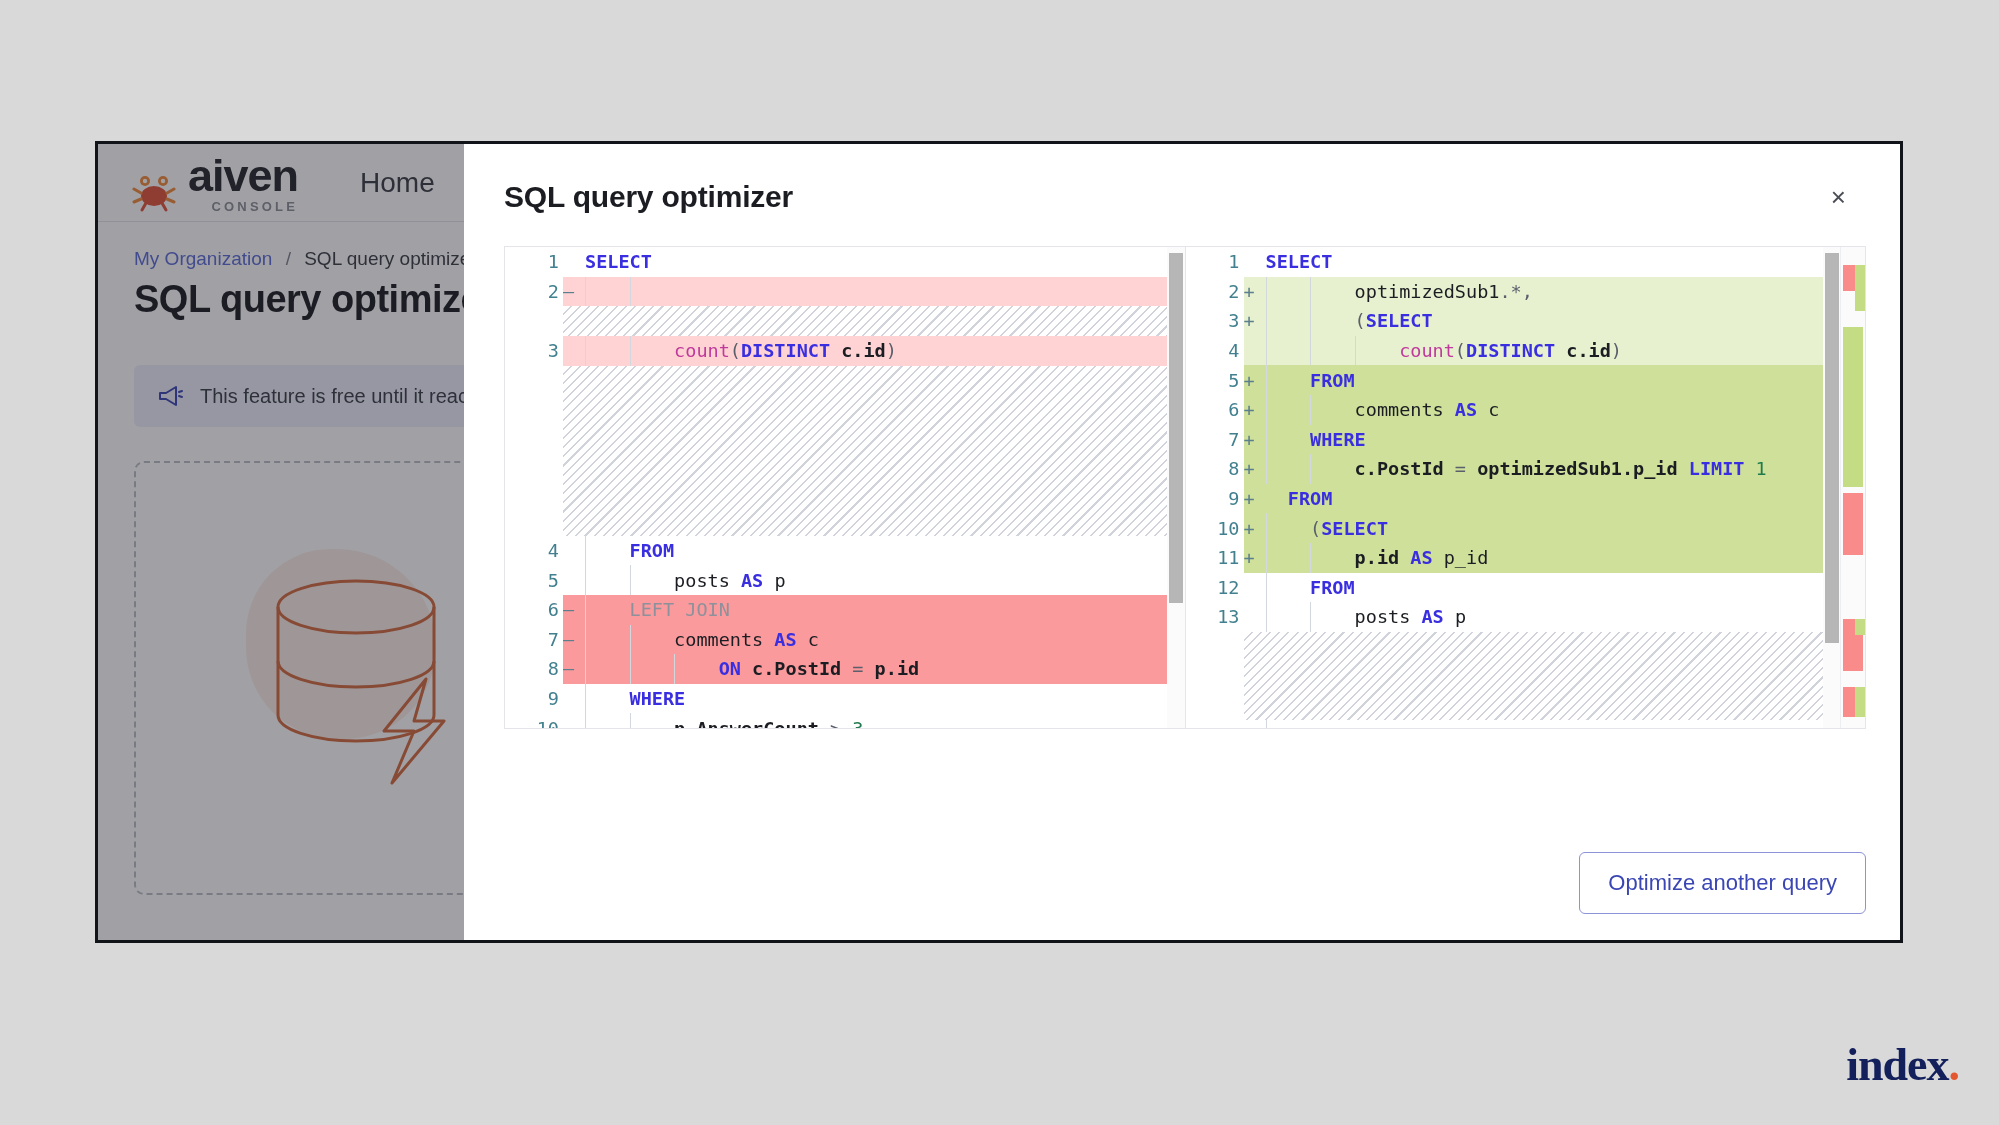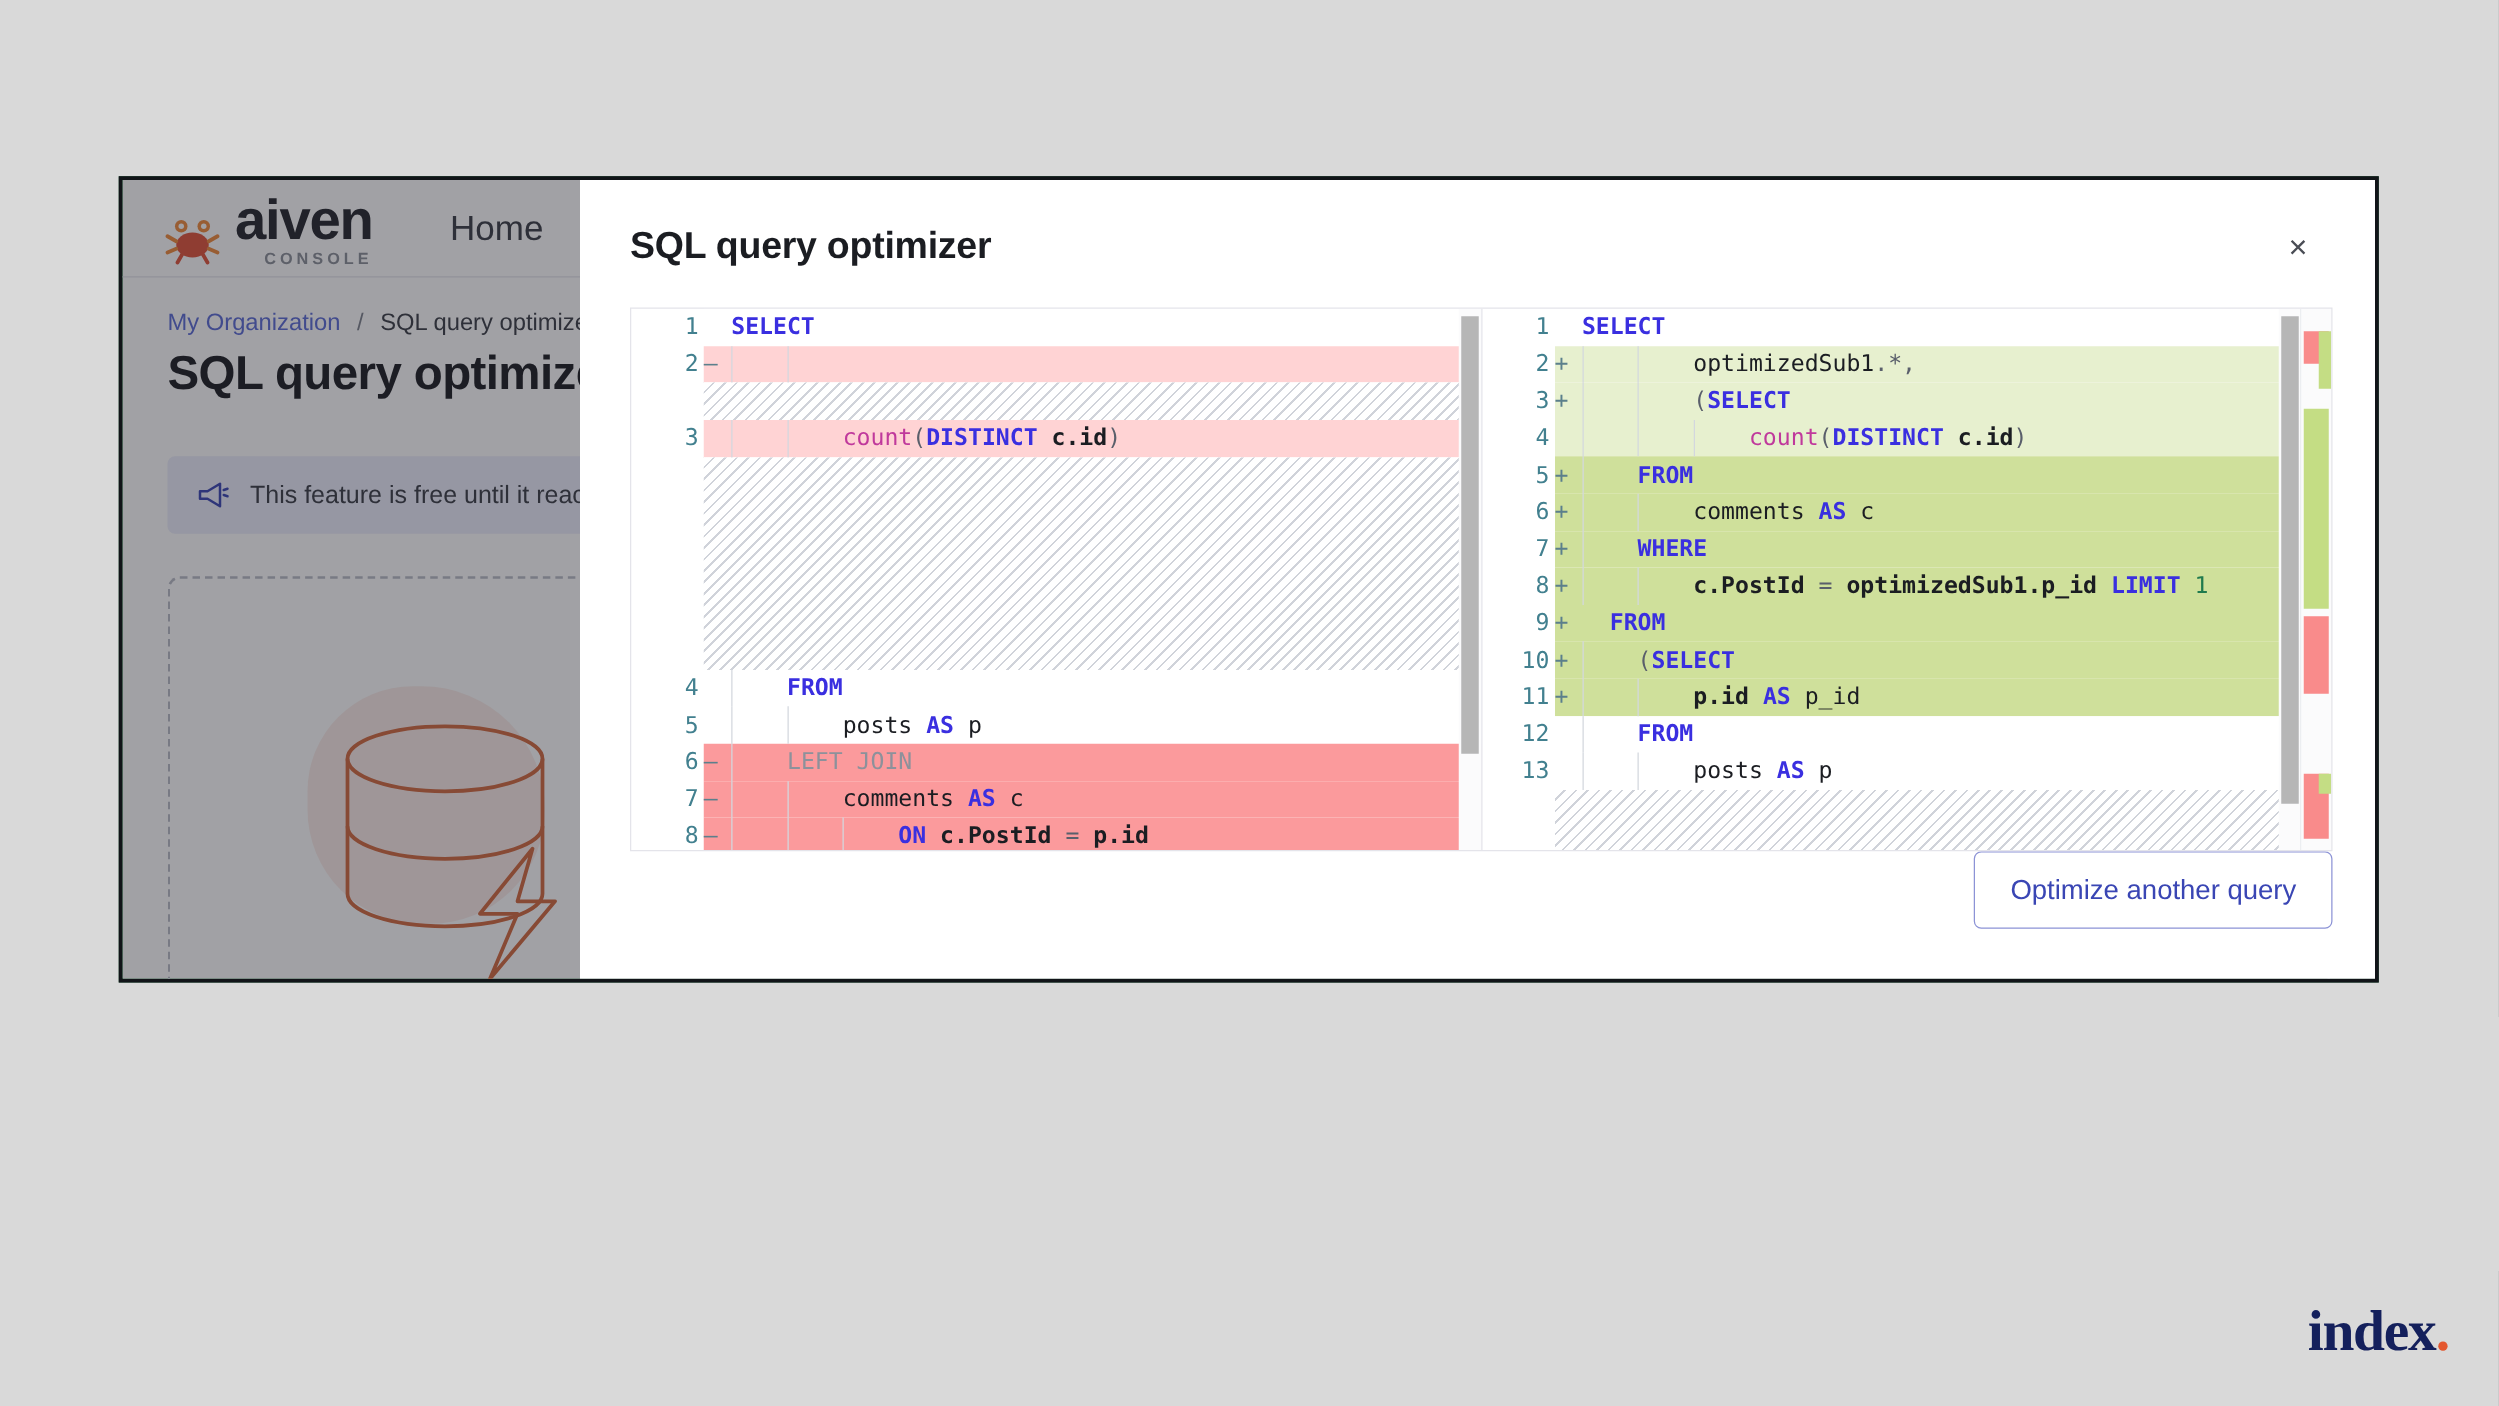--- a/index.html
+++ b/index.html
@@ -5,22 +5,22 @@
   html,body{margin:0;padding:0;}
   body{
     width:1999px;height:1125px;
     background:#d9d9d9;
     font-family:"Liberation Sans",sans-serif;
     overflow:hidden;
     position:relative;
   }
   
   .app-window{
-    position:absolute;left:95px;top:141px;width:1808px;height:645px;
-    background:#14532d;
+    position:absolute;left:95px;top:141px;width:1808px;height:802px;
+    background:#7f1d1d;
     border:3px solid #111418;
     box-sizing:border-box;
     overflow:hidden;
   }
   
   .console{
     position:absolute;left:0;top:0;width:100%;height:100%;
     background:#fff;
   }
   .console-scrim{
@@ -143,21 +143,21 @@
   .minimap{
     position:absolute;top:0;bottom:0;right:0;width:24px;background:#fbfbfc;z-index:6;
     border-left:1px solid #eceef1;
   }
   .mm{position:absolute;left:2px;width:20px;}
   .mm.red{background:#f98b8b;}
   .mm.green{background:#c4dd84;}
 
   
   .modal-foot{
-    margin-top:auto;padding:0 40px 40px 0;display:flex;justify-content:flex-end;
+    margin-top:auto;padding:0 40px 26px 0;display:flex;justify-content:flex-end;
   }
   .btn-outline{
     border:1.5px solid #8c93d6;color:#3a46b4;background:#fff;border-radius:6px;
     font-size:22px;padding:17px 28px;cursor:pointer;font-family:"Liberation Sans",sans-serif;
   }
   
   .index-logo{
     position:absolute;right:40px;bottom:34px;
     font-family:"Liberation Serif",serif;font-size:46px;font-weight:700;
     color:#14205c;letter-spacing:-1px;

